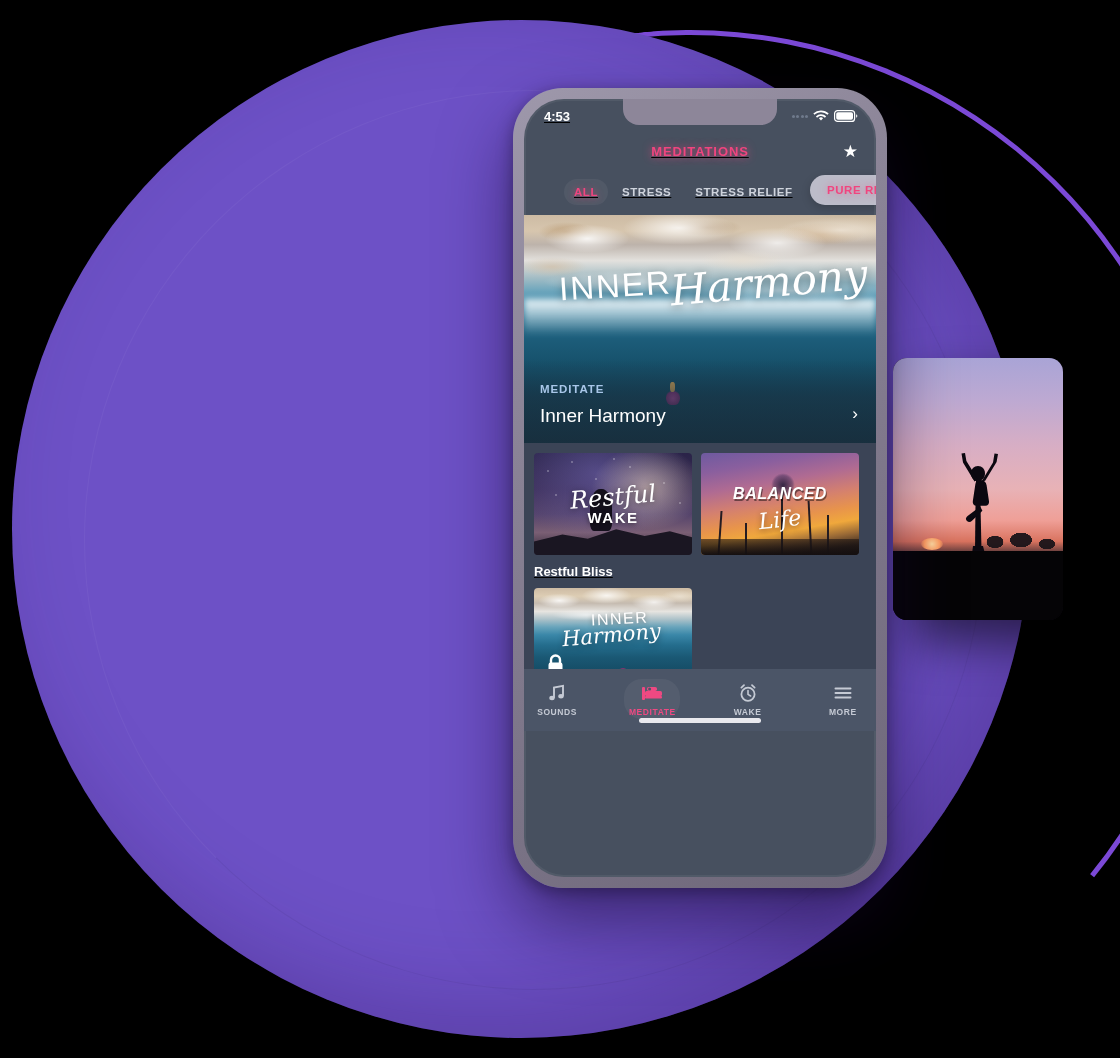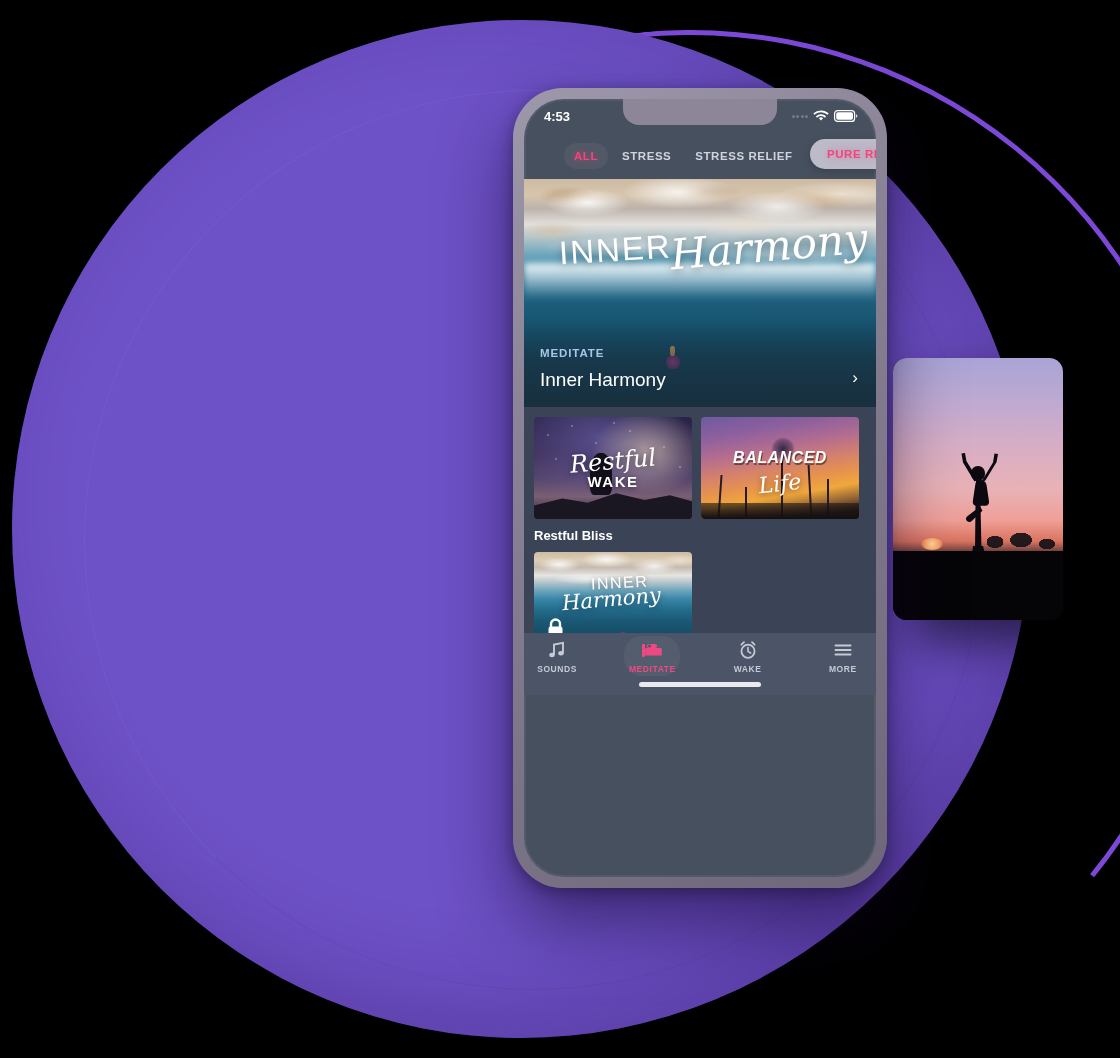--- a/index.html
+++ b/index.html
@@ -79,20 +79,21 @@
     background: linear-gradient(145deg, #9e98ab 0%, #8d8699 28%, #7d7689 62%, #6e6779 100%);
     padding:11px;
     box-shadow: 0 34px 70px rgba(20,5,45,0.55), 0 4px 16px rgba(0,0,0,0.35);
   }
   .phone-inner {
     position:relative; width:100%; height:100%;
     border-radius:40px;
     background:#47505f;
     overflow:hidden;
     box-shadow: inset 0 0 0 2px rgba(255,255,255,0.06);
+    text-decoration: underline;
   }
   .notch {
     position:absolute; left:50%; transform:translateX(-50%); top:0;
     width:154px; height:26px;
     background:#8d8699;
     border-bottom-left-radius:16px; border-bottom-right-radius:16px;
     z-index:30;
   }
 
   
@@ -403,21 +404,21 @@
     z-index:25;
   }
   .player-title { color:#fff; font-size:14px; font-weight:600; }
   .pause { display:flex; gap:5px; }
   .pause i { display:block; width:7px; height:21px; background:#EE4982; border-radius:1.5px; }
 
   
   .tabbar {
     position:absolute; left:0; right:0; bottom:0; height:62px;
     background:#4b5567; display:flex; align-items:flex-start;
-    padding-top:7px; z-index:25;gap:29px;
+    padding-top:14px; z-index:25;gap:29px;
   }
   .tabitem {
     flex:1; display:flex; flex-direction:column; align-items:center; gap:4px;
     color:#c5cad4; position:relative;
   }
   .tabitem .lab { font-size:8.5px; font-weight:700; letter-spacing:.6px; }
   .tabitem.active { color:#EE4982; }
   .tabitem.active .hl {
     position:absolute; top:-4px; left:50%; transform:translateX(-50%);
     width:56px; height:40px; border-radius:18px;
@@ -476,20 +477,24 @@
             <path d="M8 2.2c-2.5 0-4.8 1-6.5 2.6L.3 3.5A10.9 10.9 0 0 1 8 .4c3 0 5.7 1.2 7.7 3.1l-1.2 1.3A9.3 9.3 0 0 0 8 2.2z" fill="#fff"></path>
           </svg>
           <svg width="24" height="12" viewBox="0 0 24 12">
             <rect x="0.6" y="0.6" width="20" height="10.8" rx="3" fill="none" stroke="#fff" stroke-width="1.2"></rect>
             <rect x="2.2" y="2.2" width="16.8" height="7.6" rx="1.8" fill="#fff"></rect>
             <path d="M22.2 4.2v3.6a2 2 0 0 0 0-3.6z" fill="#fff"></path>
           </svg>
         </span>
       </div>
 
+      <div class="navbar">
+        <span class="nav-title">MEDITATIONS</span>
+        <span class="star-btn">★</span>
+      </div>
 
       <div class="tabs">
         <span class="tab active-soft">ALL</span>
         <span class="tab">STRESS</span>
         <span class="tab">STRESS RELIEF</span>
         <span class="tab pill-out">PURE RELAXATION</span>
       </div>
 
       <div class="content">
 

